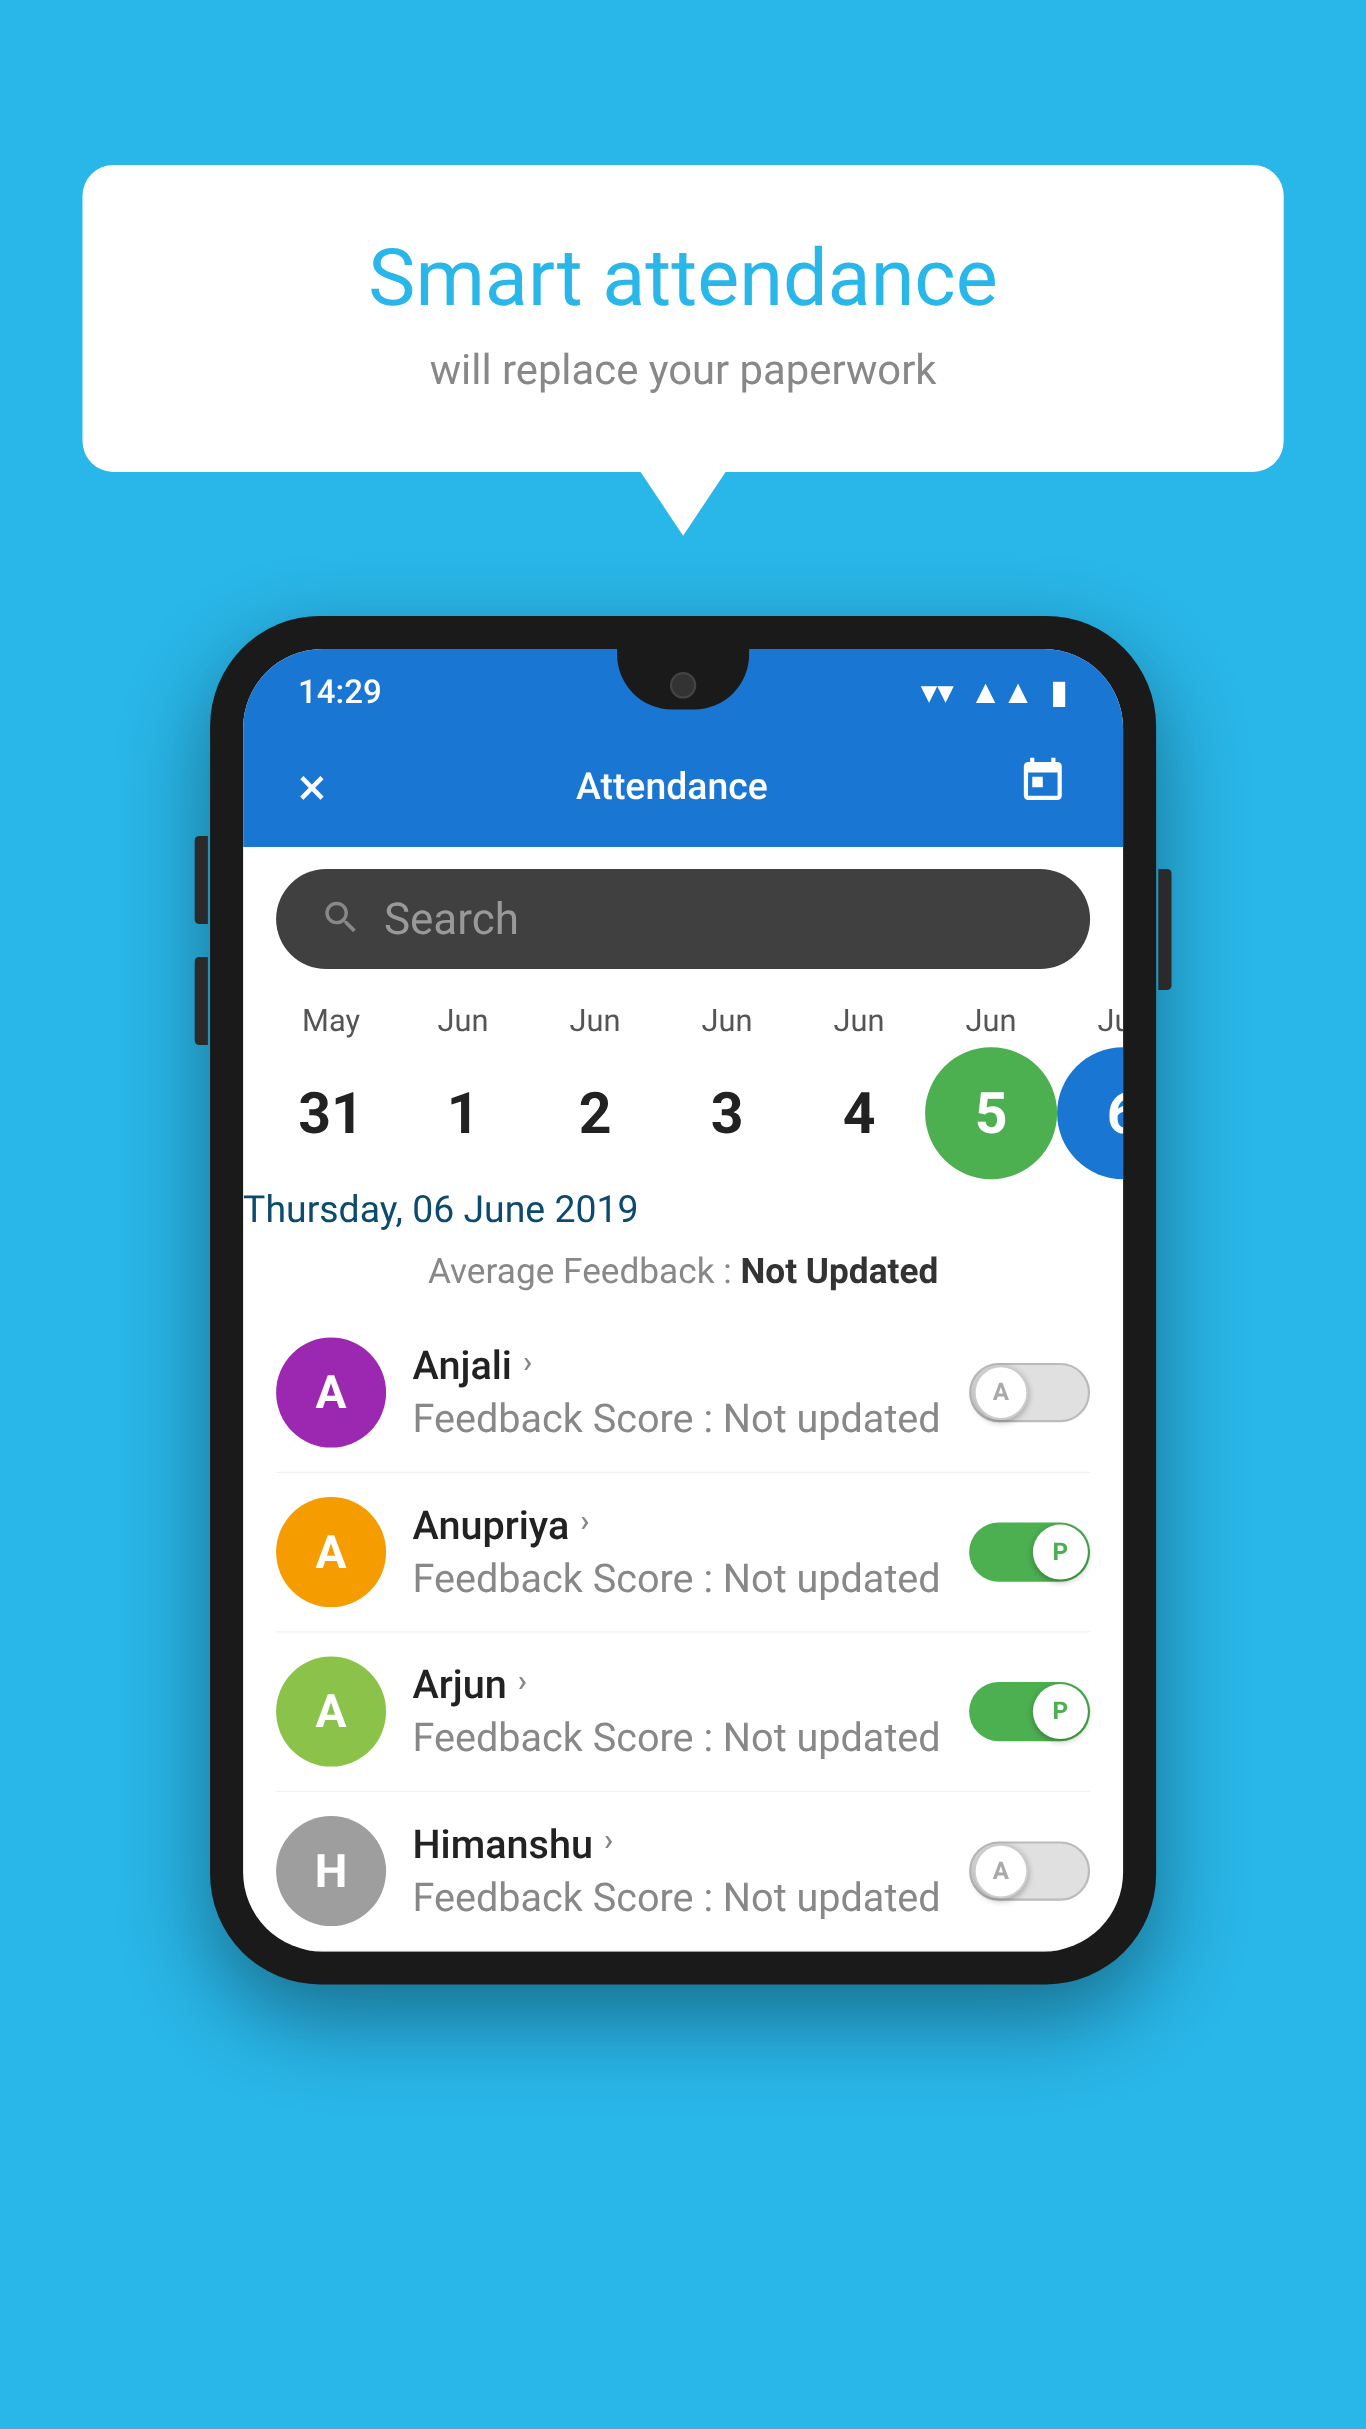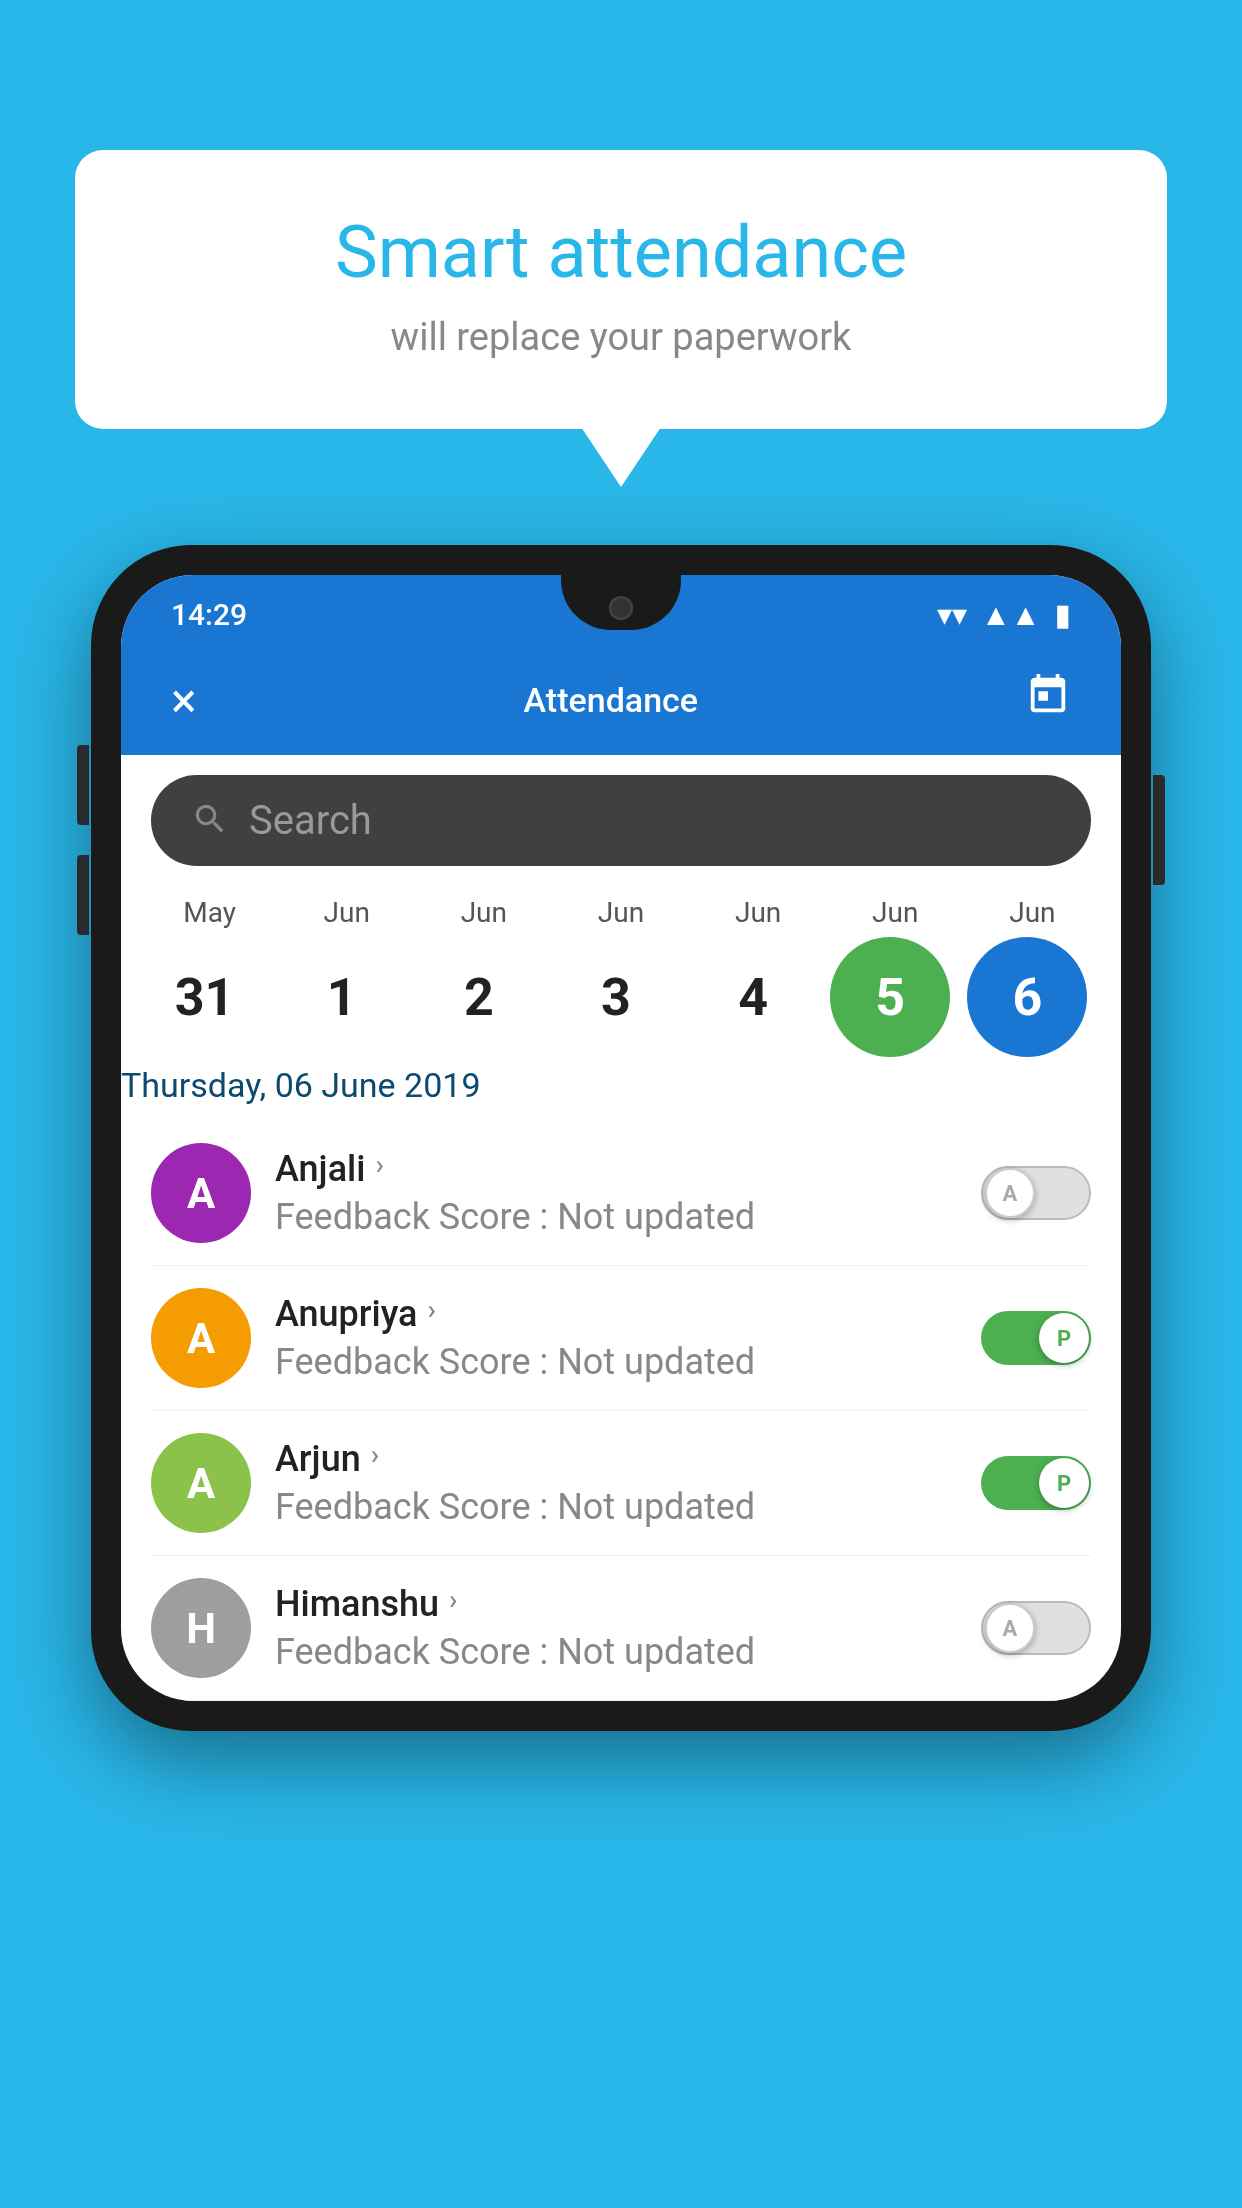--- a/index.html
+++ b/index.html
@@ -50,24 +50,24 @@
       border-top: 60px solid white;
       position: absolute;
       bottom: -58px;
       left: 50%;
       transform: translateX(-50%);
     }
 
     
     .phone-container {
       position: absolute;
-      top: 545px;
+      top: 560px;
       left: 50%;
       transform: translateX(-50%);
-      width: 1060px;
+      width: 860px;
     }
 
     .phone-frame {
       background: #1a1a1a;
       border-radius: 100px;
       padding: 30px;
       box-shadow: 0 30px 80px rgba(0,0,0,0.4);
       position: relative;
     }
 
@@ -457,20 +457,23 @@
           </div>
           <div class="cal-day">
             <div class="cal-month">Jun</div>
             <div class="cal-date selected">6</div>
           </div>
         </div>
 
       <div class="date-label">Thursday, 06 June 2019</div>
 
 
+      <div class="avg-feedback">
+        <span>Average Feedback : </span><span class="avg-feedback-value">Not Updated</span>
+      </div>
 
       <div class="student-list">
 
       <div class="student-item">
             <div class="student-avatar" style="background: rgb(156, 39, 176);">A</div>
             <div class="student-info">
               <div class="student-name">Anjali <span class="chevron-right">›</span></div>
               <div class="student-feedback">Feedback Score : <span class="student-feedback-value">Not updated</span></div>
             </div>
             <div class="toggle-container toggle-off">

